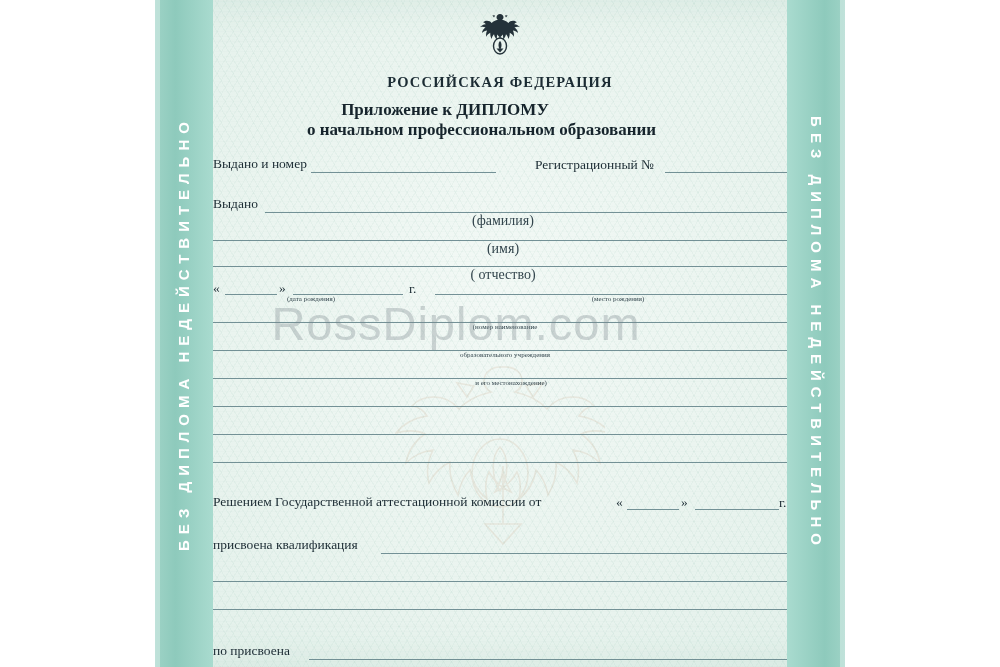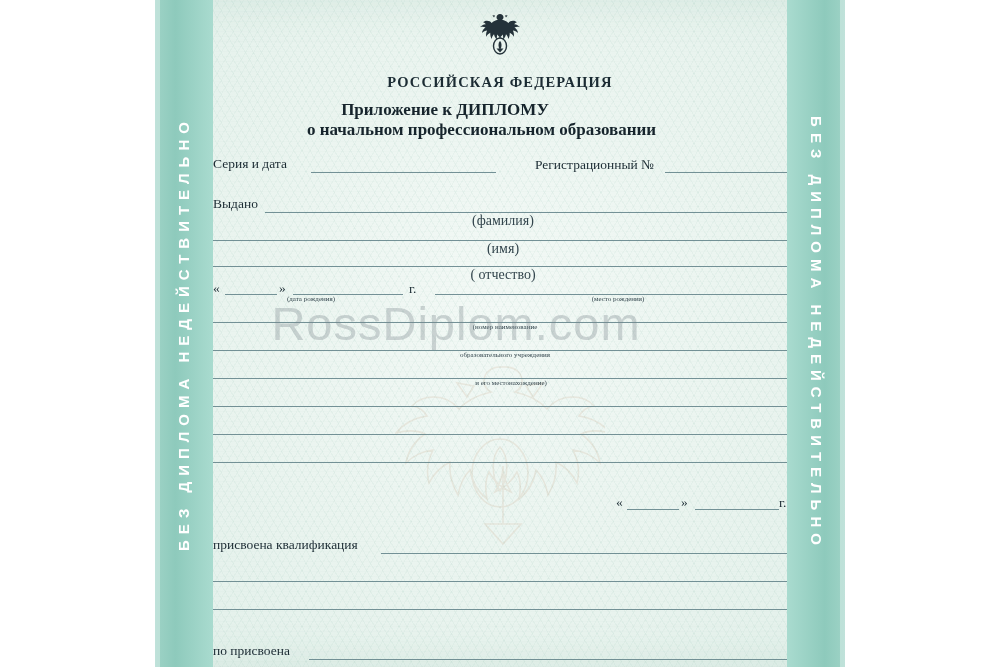--- a/index.html
+++ b/index.html
@@ -261,21 +261,21 @@
           <path d="M72 42 l-10 -14 17 3 -7 11 z"></path>
           <path d="M138 42 l10 -14 -17 3 7 11 z"></path>
         </g>
       </svg>
     </div>
 
     <div class="title-rf">РОССИЙСКАЯ ФЕДЕРАЦИЯ</div>
     <div class="title-main1">Приложение к ДИПЛОМУ</div>
     <div class="title-main2">о начальном профессиональном образовании</div>
 
-    <div class="lbl" style="left:0px; top:156px;">Серия и дата</div>
+    <div class="lbl" style="left:0px; top:156px;">Выдано и номер</div>
     <div class="rule" style="left:98px; top:172px; width:185px;"></div>
 
     <div class="lbl" style="left:322px; top:157px;">Регистрационный №</div>
     <div class="rule" style="left:452px; top:172px; width:122px;"></div>
 
     <div class="lbl" style="left:0px; top:196px;">Выдано</div>
     <div class="rule" style="left:52px; top:212px; width:522px;"></div>
     <div class="lbl small center" style="left:230px; top:213px; width:120px;">(фамилия)</div>
 
     <div class="rule" style="left:0px; top:240px; width:574px;"></div>
@@ -300,20 +300,21 @@
     <div class="rule" style="left:0px; top:350px; width:574px;"></div>
     <div class="lbl tiny center" style="left:202px; top:351px; width:180px;">образовательного учреждения</div>
 
     <div class="rule" style="left:0px; top:378px; width:574px;"></div>
     <div class="lbl tiny center" style="left:228px; top:379px; width:140px;">и его местонахождение)</div>
 
     <div class="rule" style="left:0px; top:406px; width:574px;"></div>
     <div class="rule" style="left:0px; top:434px; width:574px;"></div>
     <div class="rule" style="left:0px; top:462px; width:574px;"></div>
 
+    <div class="lbl" style="left:0px; top:494px;">Решением Государственной аттестационной комиссии от</div>
     <div class="lbl" style="left:403px; top:494px;">«</div>
     <div class="rule" style="left:414px; top:509px; width:52px;"></div>
     <div class="lbl" style="left:468px; top:494px;">»</div>
     <div class="rule" style="left:482px; top:509px; width:84px;"></div>
     <div class="lbl" style="left:566px; top:495px;">г.</div>
 
     <div class="lbl" style="left:0px; top:537px;">присвоена квалификация</div>
     <div class="rule" style="left:168px; top:553px; width:406px;"></div>
     <div class="rule" style="left:0px; top:581px; width:574px;"></div>
     <div class="rule" style="left:0px; top:609px; width:574px;"></div>

